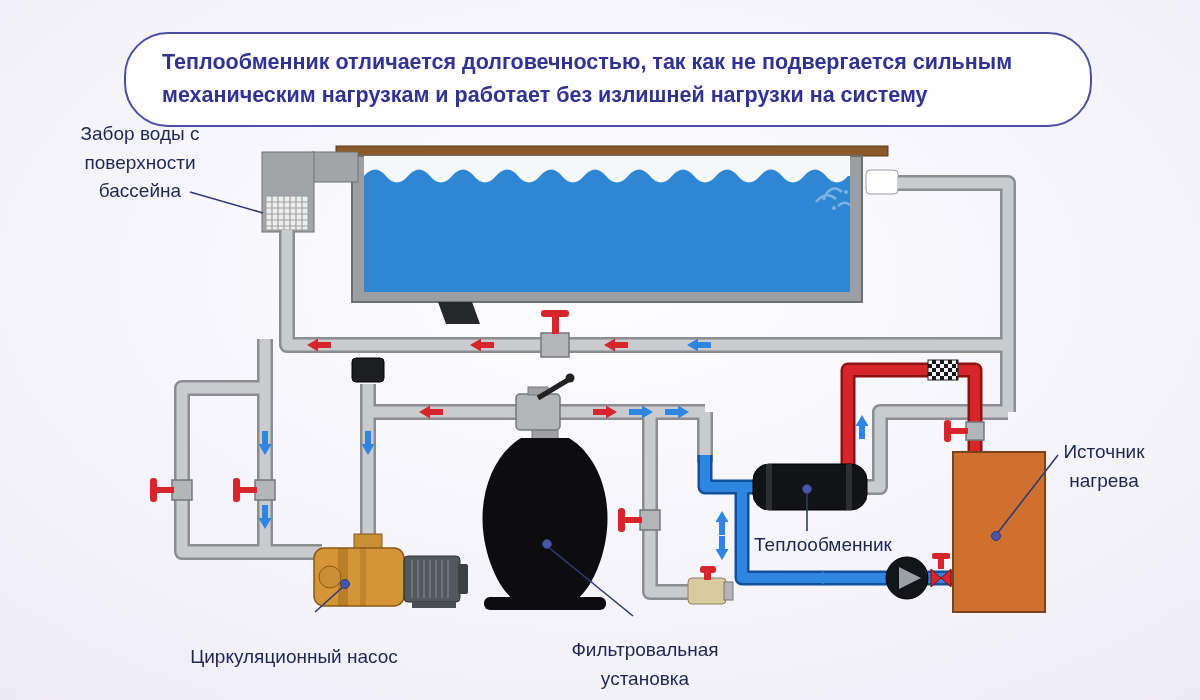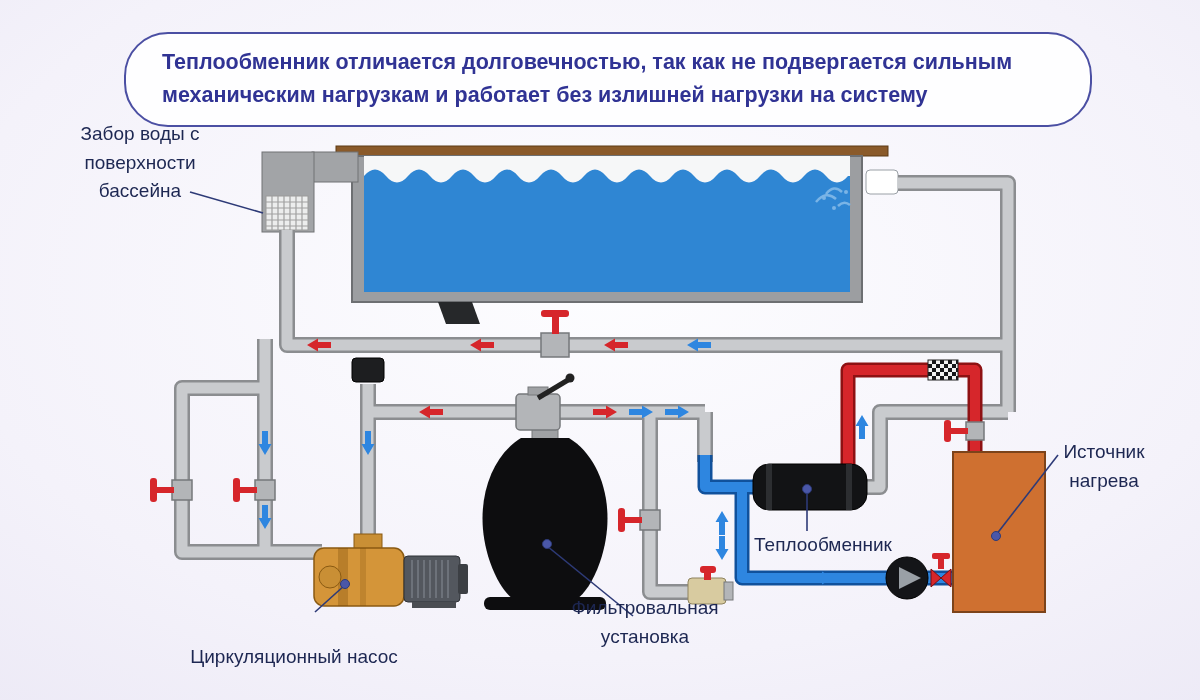--- a/index.html
+++ b/index.html
@@ -16,21 +16,21 @@
     font-size:21.5px;font-weight:600;line-height:1.55;text-align:left;
   }
   .lbl{
     position:absolute;color:var(--label-text,#1d2752);
     font-size:19px;font-weight:400;line-height:1.5;text-align:center;
   }
   #lbl-intake{left:50px;top:120px;width:180px;}
   #lbl-heat-source{left:1028px;top:398px;width:152px;margin-top:40px;}
   #lbl-hx{left:730px;top:531px;width:186px;}
   #lbl-pump{left:190px;top:643px;width:208px;}
-  #lbl-filter{left:538px;top:594px;width:214px;}
+  #lbl-filter{left:538px;top:636px;width:214px;}
 
   .pipe-o{fill:none;stroke:var(--pipe-outline,#8b8d90);stroke-width:16;stroke-linejoin:round;}
   .pipe-i{fill:none;stroke:var(--pipe,#c9cbce);stroke-width:11;stroke-linejoin:round;}
   .hot-o{fill:none;stroke:var(--hot-outline,#8e1113);stroke-width:15;stroke-linejoin:round;}
   .hot-i{fill:none;stroke:var(--hot,#d6262b);stroke-width:10;stroke-linejoin:round;}
   .cold-o{fill:none;stroke:var(--cold-outline,#10519c);stroke-width:15;stroke-linejoin:round;}
   .cold-i{fill:none;stroke:var(--cold,#2e86e0);stroke-width:10;stroke-linejoin:round;}
   .a-hot{fill:var(--hot,#d6262b);}
   .a-cold{fill:var(--cold,#2e86e0);}
   .vred{fill:var(--hot,#d6262b);}

